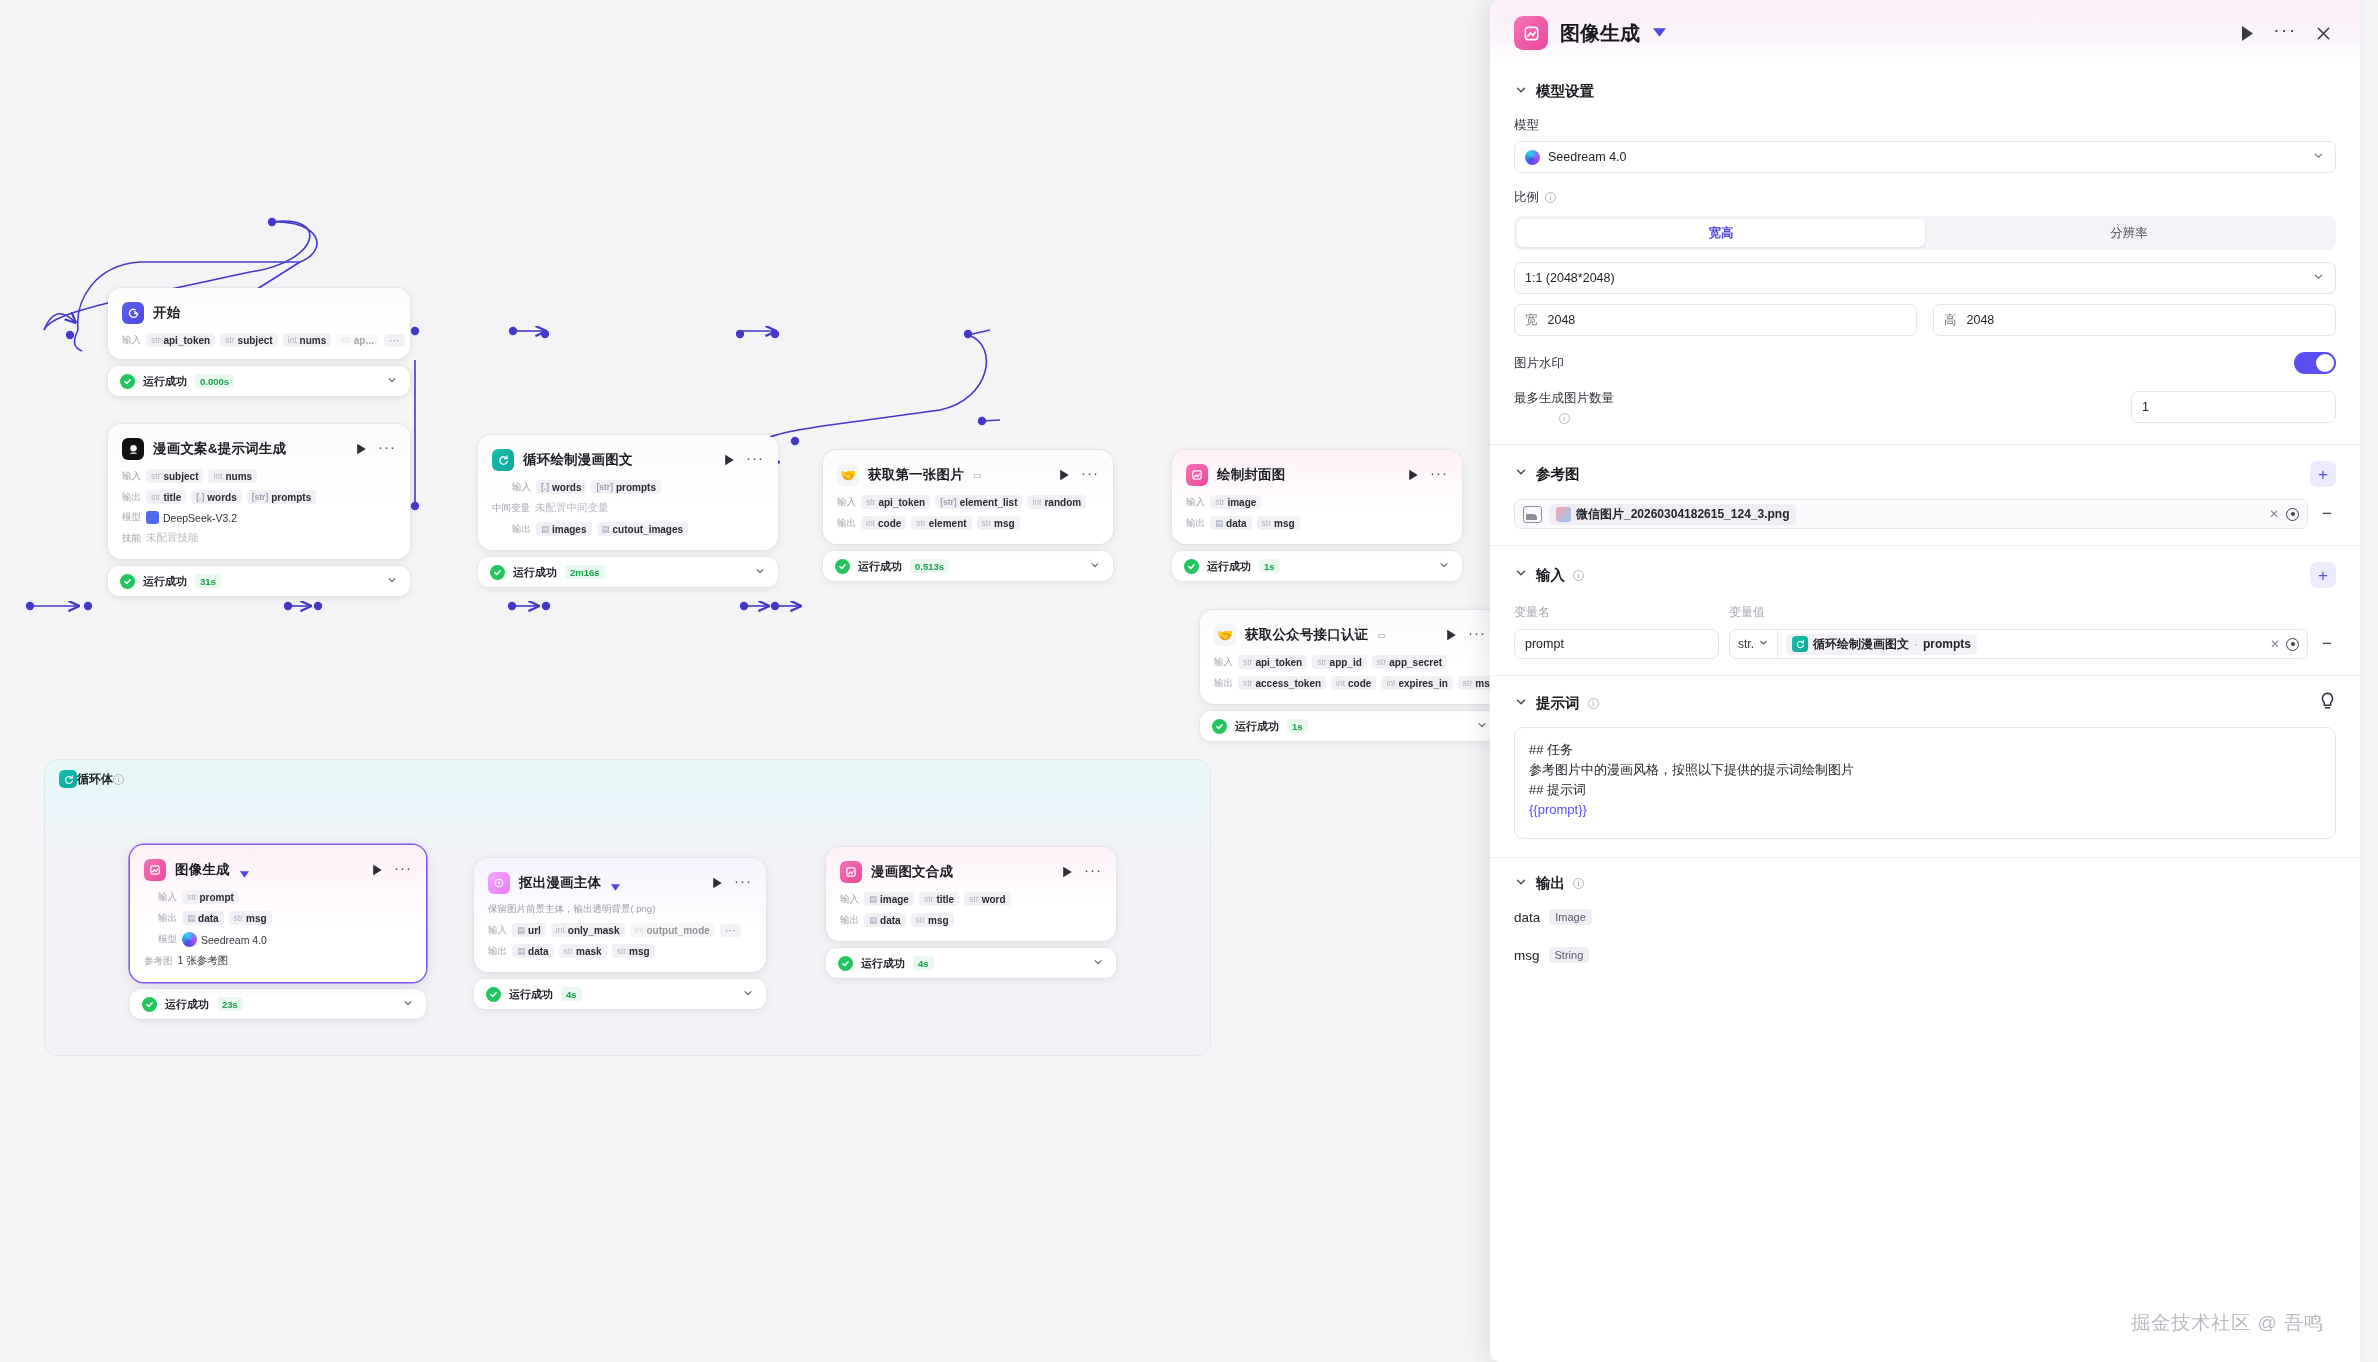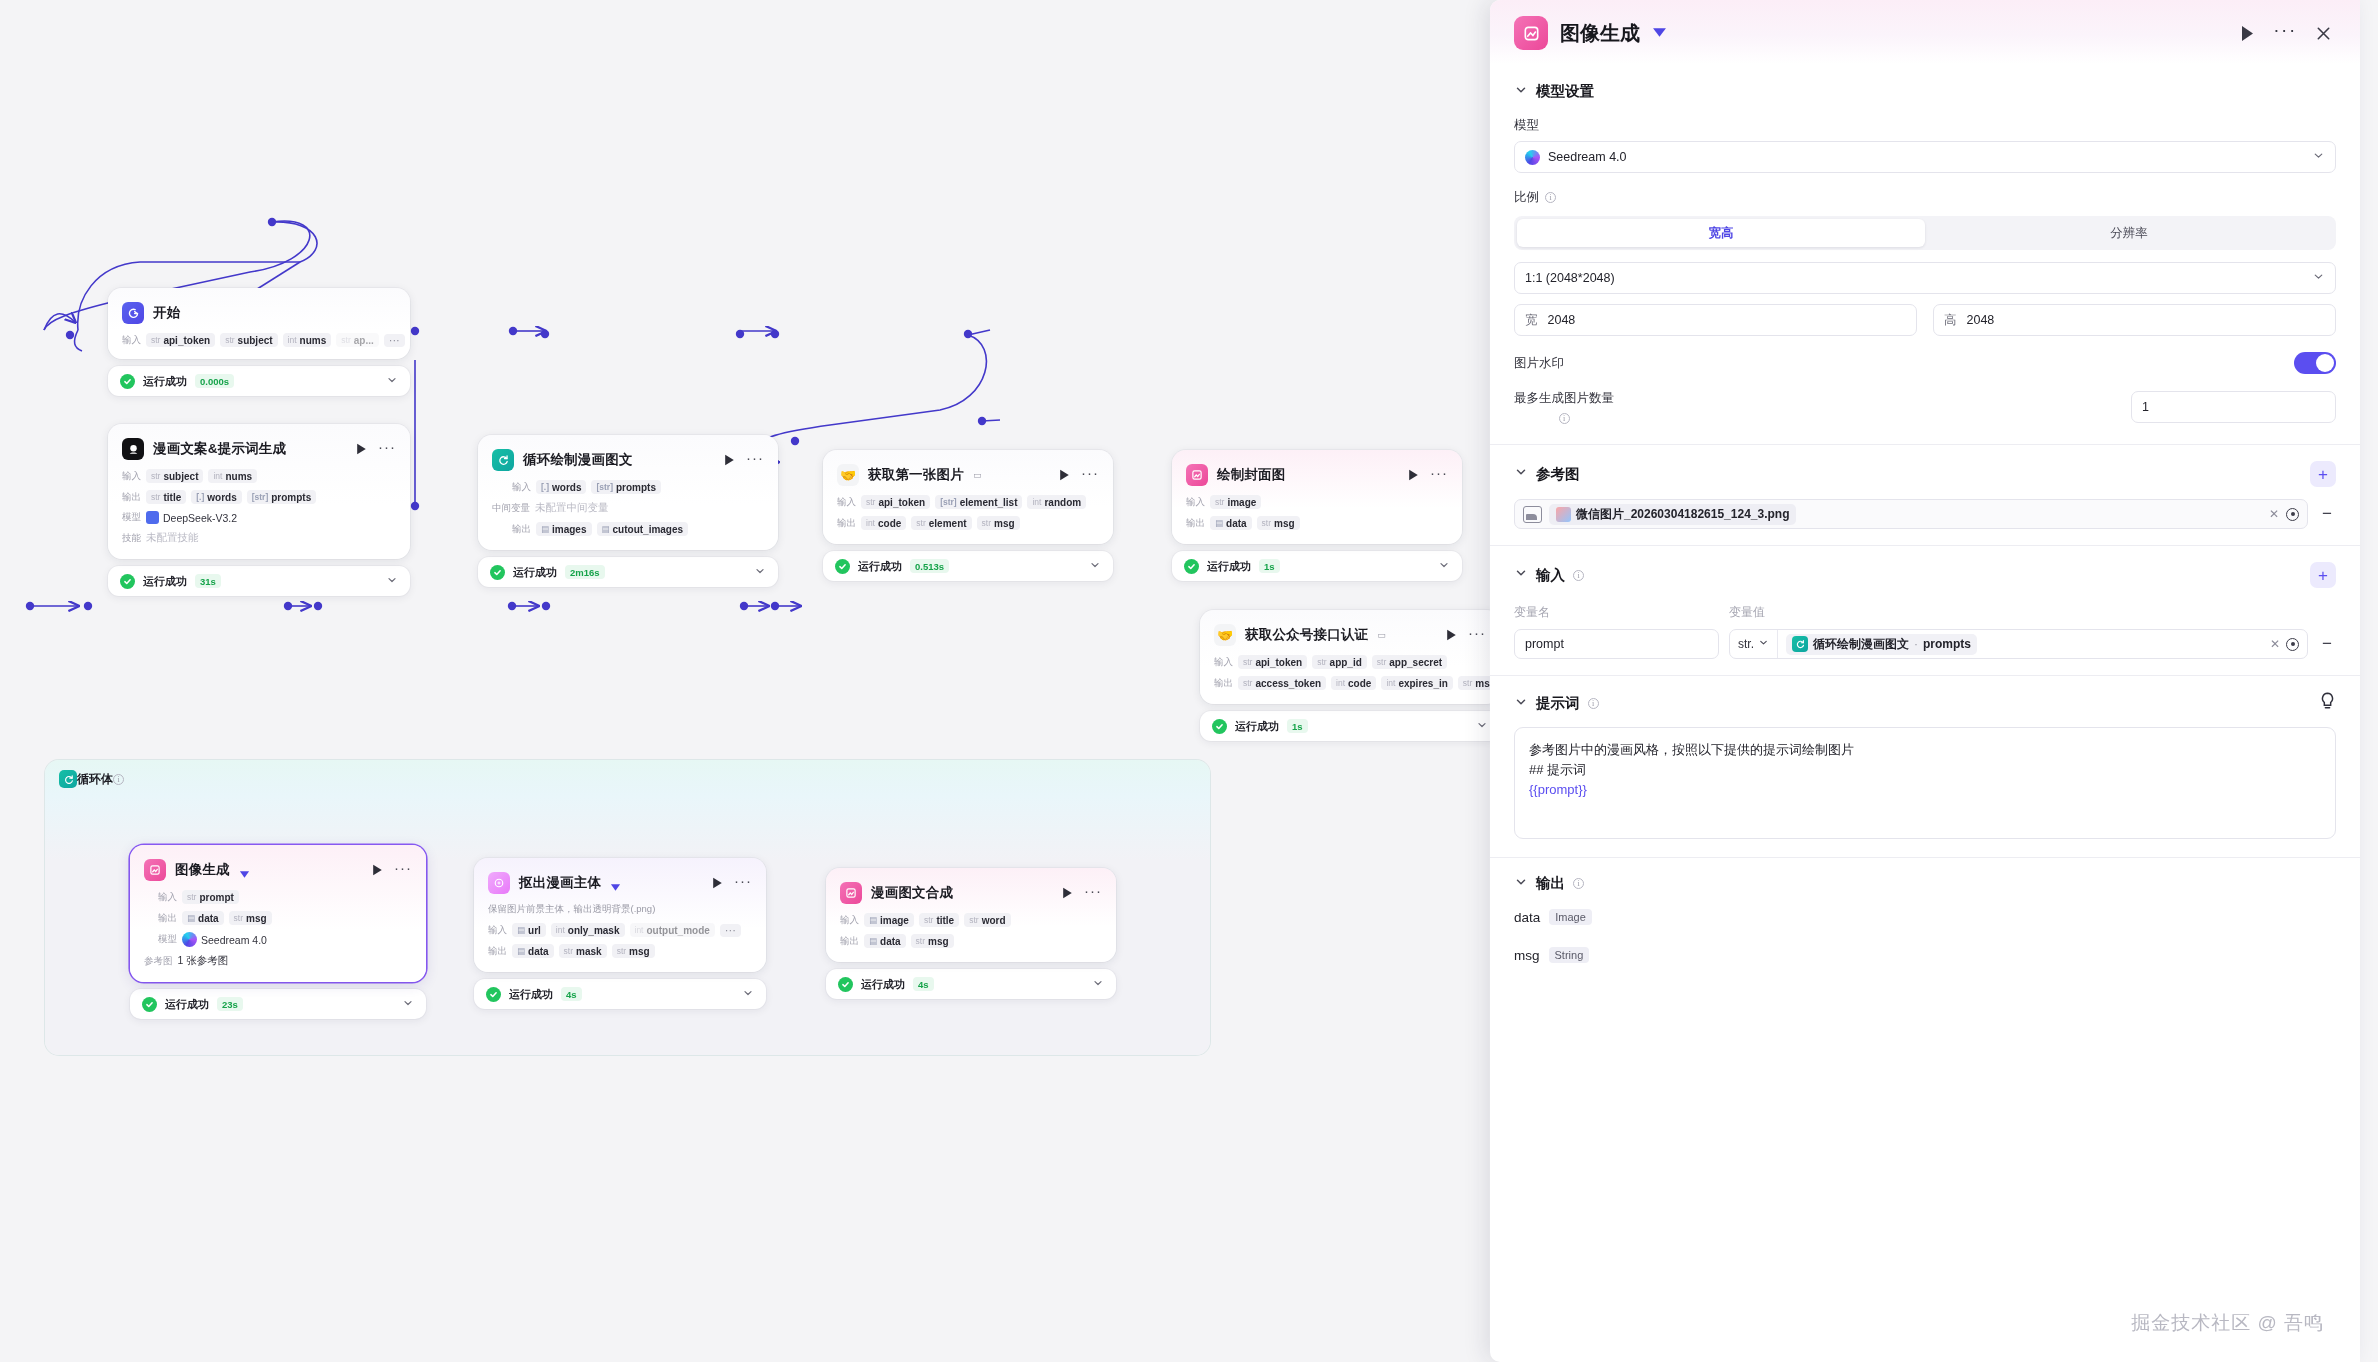--- a/index.html
+++ b/index.html
@@ -742,21 +742,21 @@
         </span>
       <span class="st-txt">运行成功</span>
       <span class="st-time">4s</span>
       <span class="st-sp"></span>
       <span class="chev"><svg width="12" height="12" viewBox="0 0 16 16" fill="none" stroke="currentColor" stroke-width="1.6" stroke-linecap="round" stroke-linejoin="round">
             <path d="M4 6.2 L8 10 L12 6.2"></path>
           </svg></span>
     </div>
   </div>
 
-  <div class="node-wrap" style="left:826px;top:868px;width:290px;">
+  <div class="node-wrap" style="left:826px;top:847px;width:290px;">
     <div class="node tint-pink">
       <div class="n-head">
         <div class="n-ico ico-img">
           <svg width="12" height="12" viewBox="0 0 16 16" fill="none" stroke="#fff" stroke-width="1.6">
               <rect x="2.5" y="2.5" width="11" height="11" rx="2.2"></rect>
               <path d="M4.5 11 L7 8 L9 10 L11.5 6.5"></path>
             </svg>
         </div>
         <span class="n-title">漫画图文合成</span>
         <span class="n-head-sp"></span>
@@ -983,20 +983,21 @@
         <i class="info-i">i</i>
         <span class="sec-sp"></span>
         <span class="bulb">
           <svg width="17" height="19" viewBox="0 0 16 18" fill="none" stroke="#2f2f3b" stroke-width="1.4" stroke-linecap="round">
               <path d="M8 1.2 A5 5 0 0 1 11 10 L11 12.5 L5 12.5 L5 10 A5 5 0 0 1 8 1.2Z"></path>
               <path d="M6 15 L10 15"></path>
             </svg>
         </span>
       </div>
       <div class="prompt-box">
+        <div>## 任务</div>
         <div>参考图片中的漫画风格，按照以下提供的提示词绘制图片</div>
         <div>## 提示词</div>
         <div class="tmpl">{{prompt}}</div>
       </div>
     </div>
 
     <div class="sec" style="padding-top:16px;">
       <div class="sec-head">
         <span class="sec-chev"><svg width="14" height="14" viewBox="0 0 16 16" fill="none" stroke="currentColor" stroke-width="1.7" stroke-linecap="round" stroke-linejoin="round">
               <path d="M4 6 L8 10 L12 6"></path>

